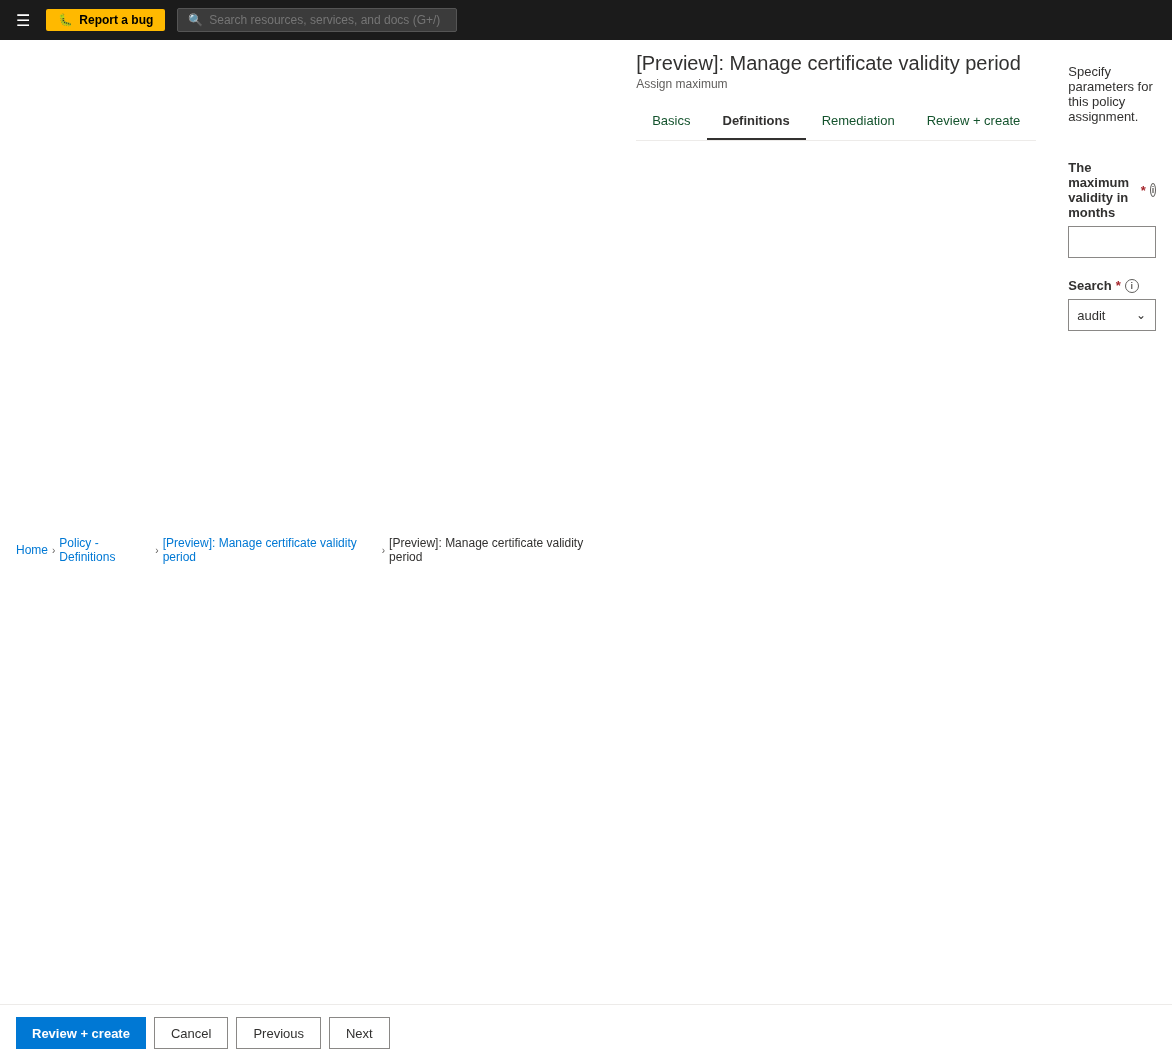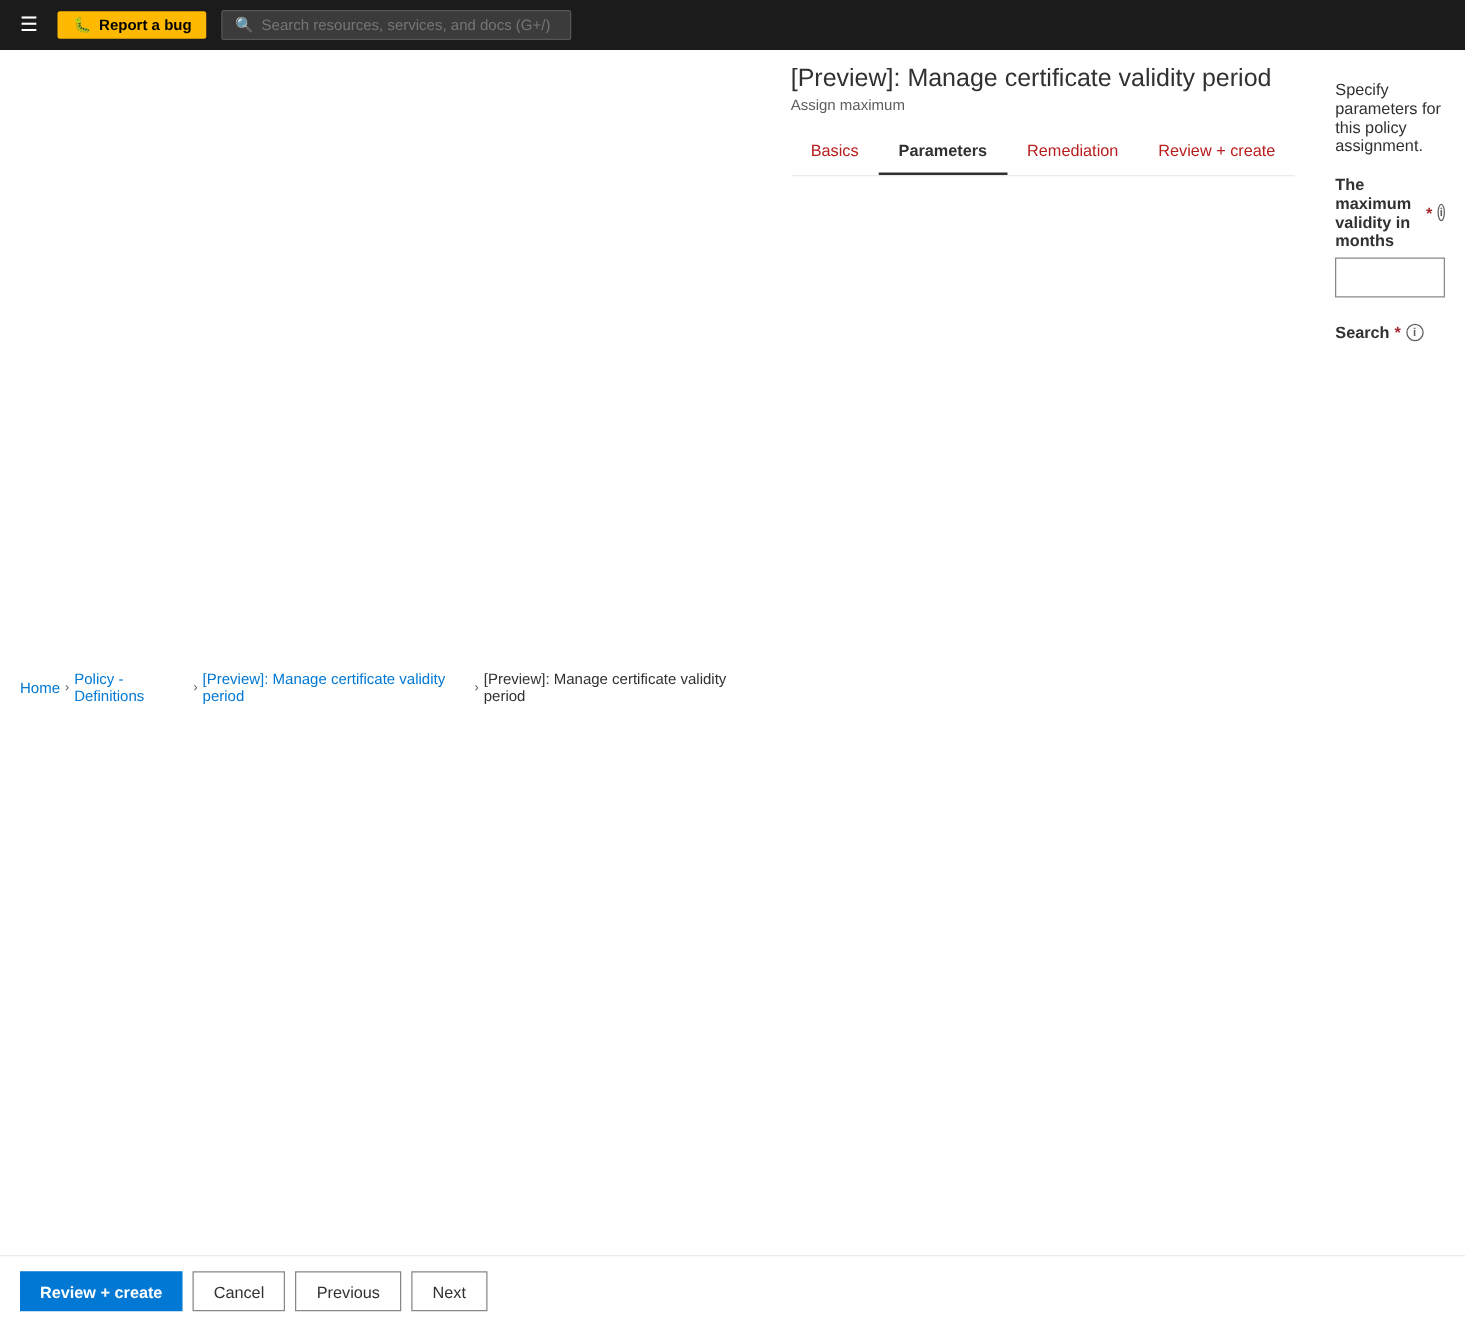--- a/index.html
+++ b/index.html
@@ -126,33 +126,33 @@
       color: #323130;
       border-bottom: 2px solid transparent;
       white-space: nowrap;
     }
     .tab.active {
       color: #323130;
       border-bottom: 2px solid #323130;
       font-weight: 600;
     }
     .tab.link-style {
-      color: #b91c1c;
+      color: #14532d;
     }
 
     
     .content-area {
       background: #fff;
       padding: 24px 16px;
       flex: 1;
     }
     .section-description {
       font-size: 13px;
       color: #323130;
-      margin-bottom: 16px;
+      margin-bottom: 36px;
     }
 
     
     .form-group {
       margin-bottom: 20px;
     }
     .form-label {
       font-size: 13px;
       font-weight: 600;
       color: #323130;
@@ -274,21 +274,21 @@
     <span class="breadcrumb-sep">›</span>
     <span class="breadcrumb-current">[Preview]: Manage certificate validity period</span>
   </div>
 
   <div class="page-header">
     <h1 class="page-title">[Preview]: Manage certificate validity period</h1>
     <p class="page-subtitle">Assign maximum</p>
 
     <div class="tabs-bar">
       <div class="tab link-style">Basics</div>
-      <div class="tab active">Parameters</div>
+      <div class="tab active">Definitions</div>
       <div class="tab link-style">Remediation</div>
       <div class="tab link-style">Review + create</div>
     </div>
   </div>
 
   <div class="content-area">
     <p class="section-description">Specify parameters for this policy assignment.</p>
 
     <div class="form-group">
       <label class="form-label">
@@ -298,20 +298,28 @@
       </label>
       <input type="text" class="text-input" value="" style="">
     </div>
 
     <div class="form-group">
       <label class="form-label">
         <span>Search</span>
         <span class="required-star">*</span>
         <i class="info-icon">i</i>
       </label>
+      <div class="select-wrapper">
+        <select class="select-input">
+          <option value="audit">audit</option>
+          <option value="deny">deny</option>
+          <option value="disabled">disabled</option>
+        </select>
+        <span class="select-arrow">⌄</span>
+      </div>
     </div>
 
   </div>
 
   <div class="bottom-spacer"></div>
 </div>
 
 <div class="bottom-bar">
   <button class="btn-primary">Review + create</button>
   <button class="btn-secondary">Cancel</button>

